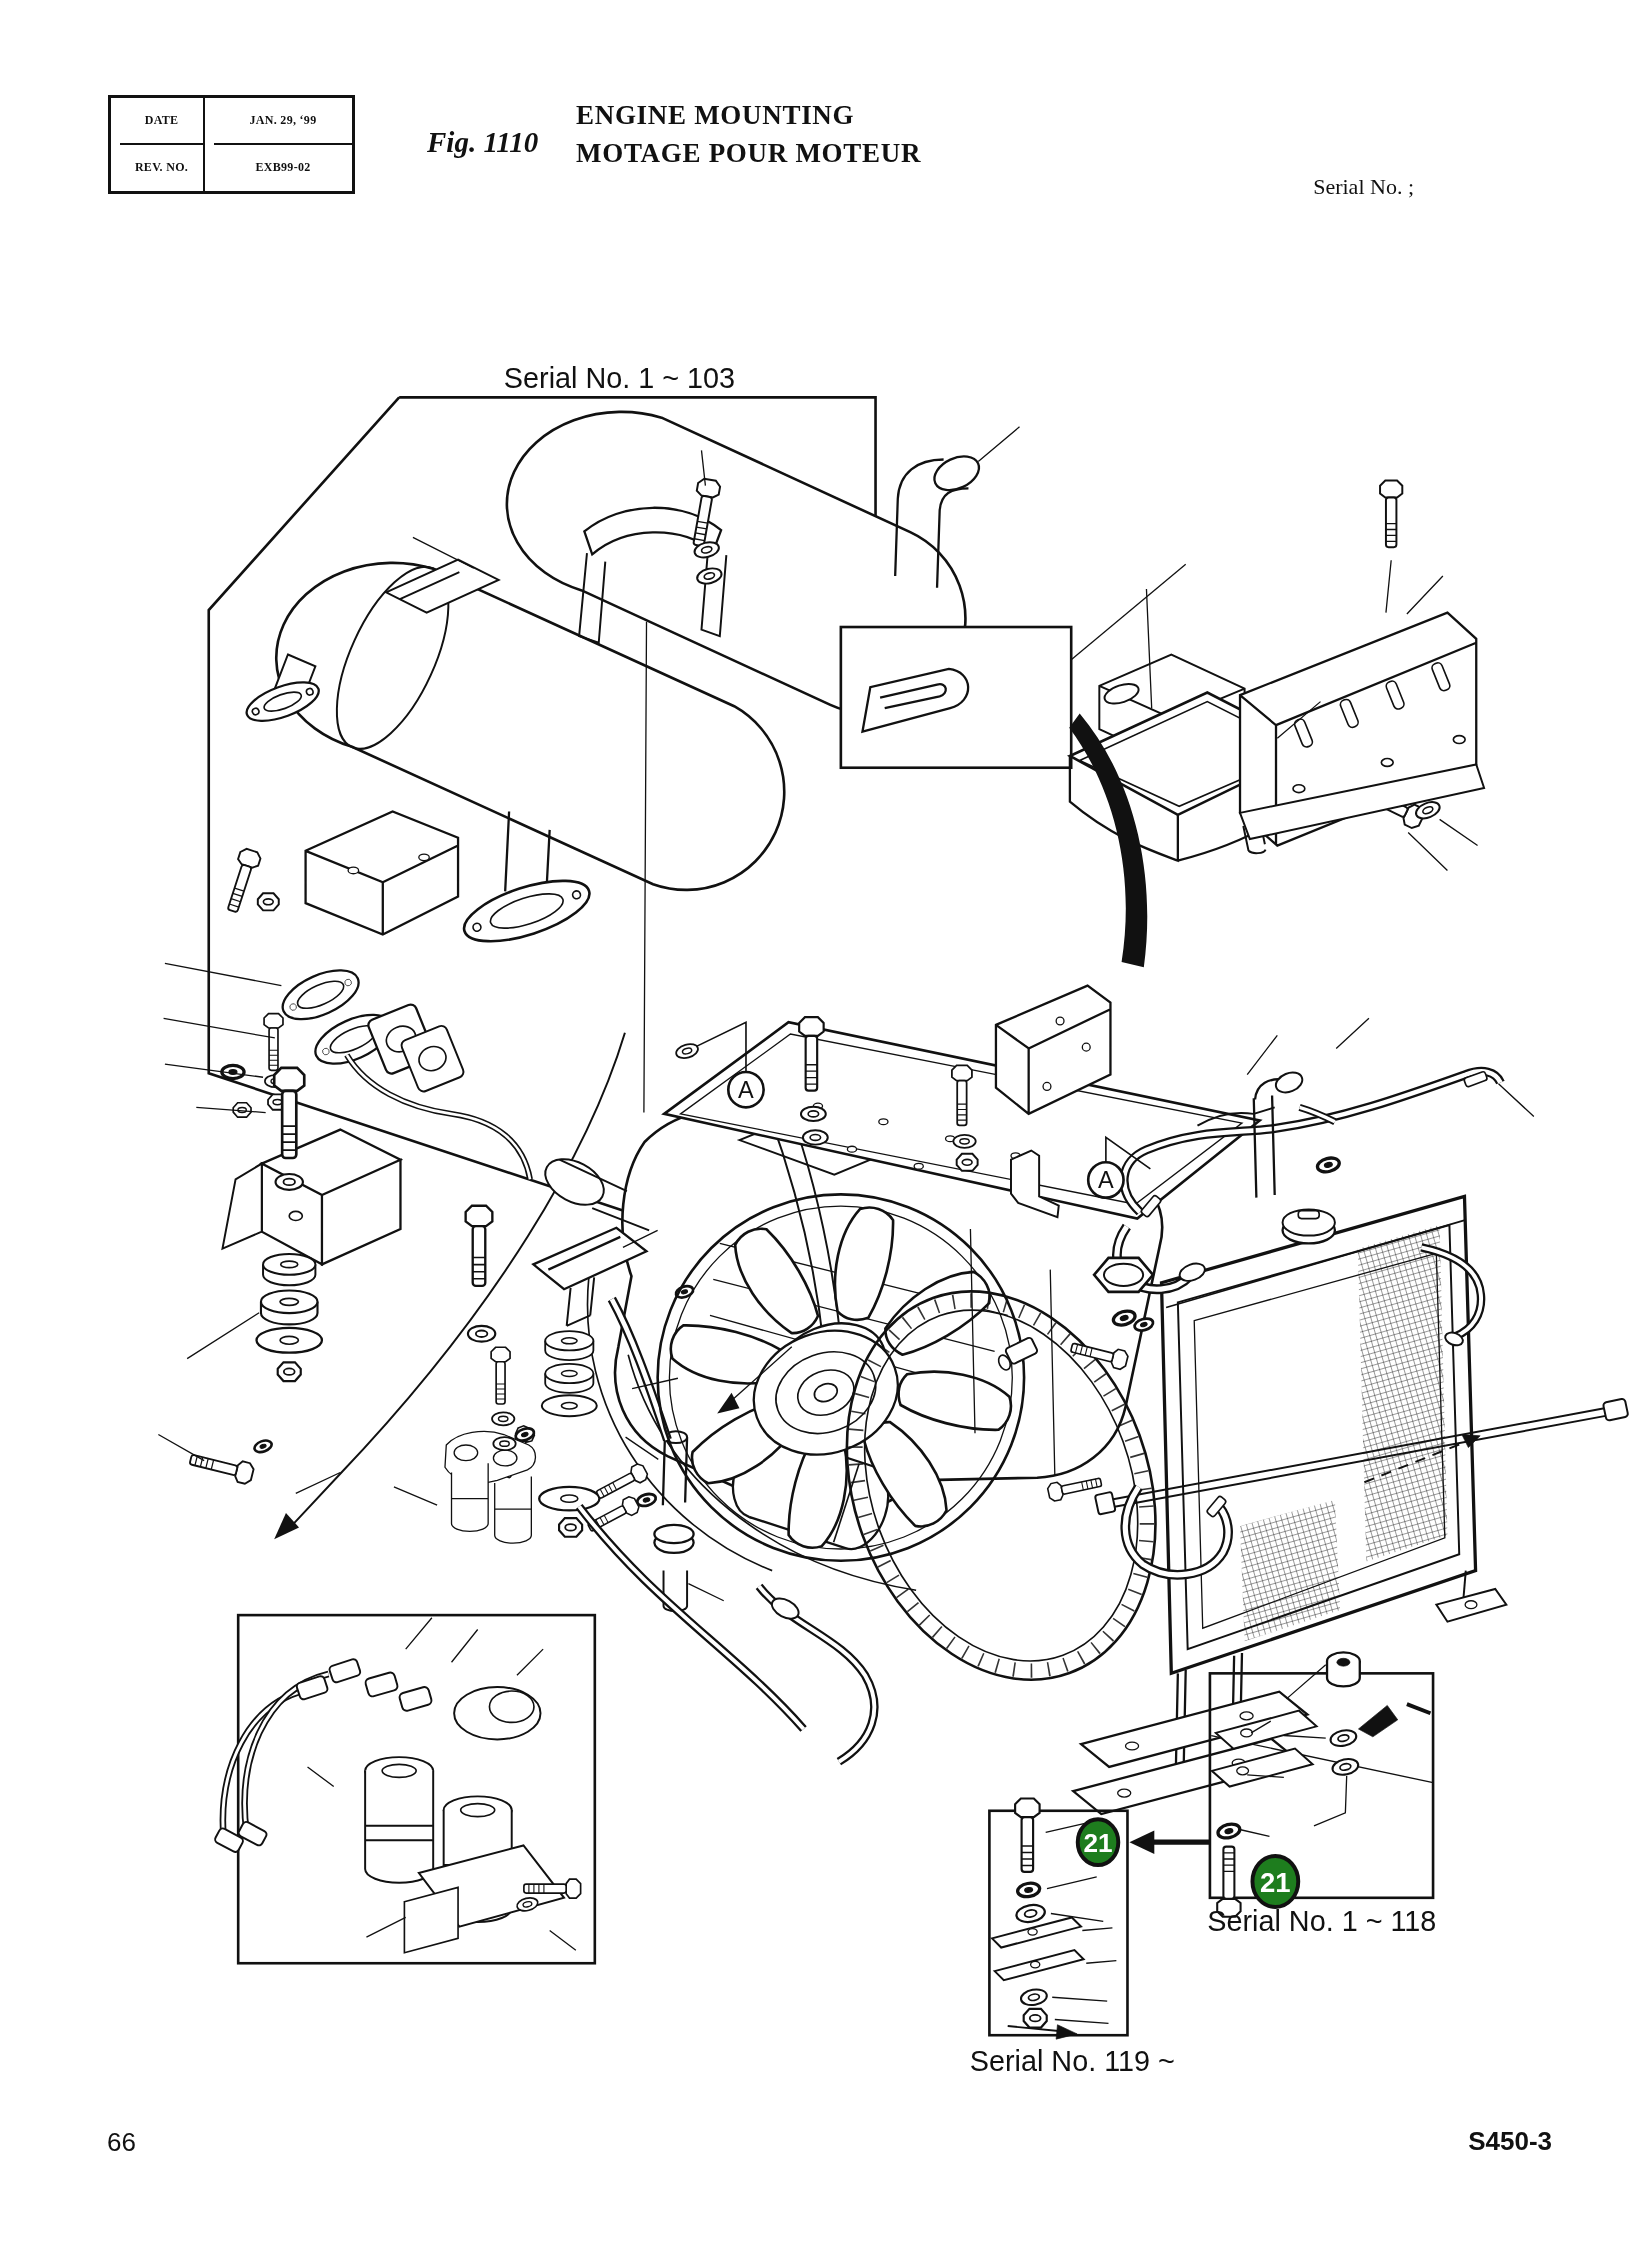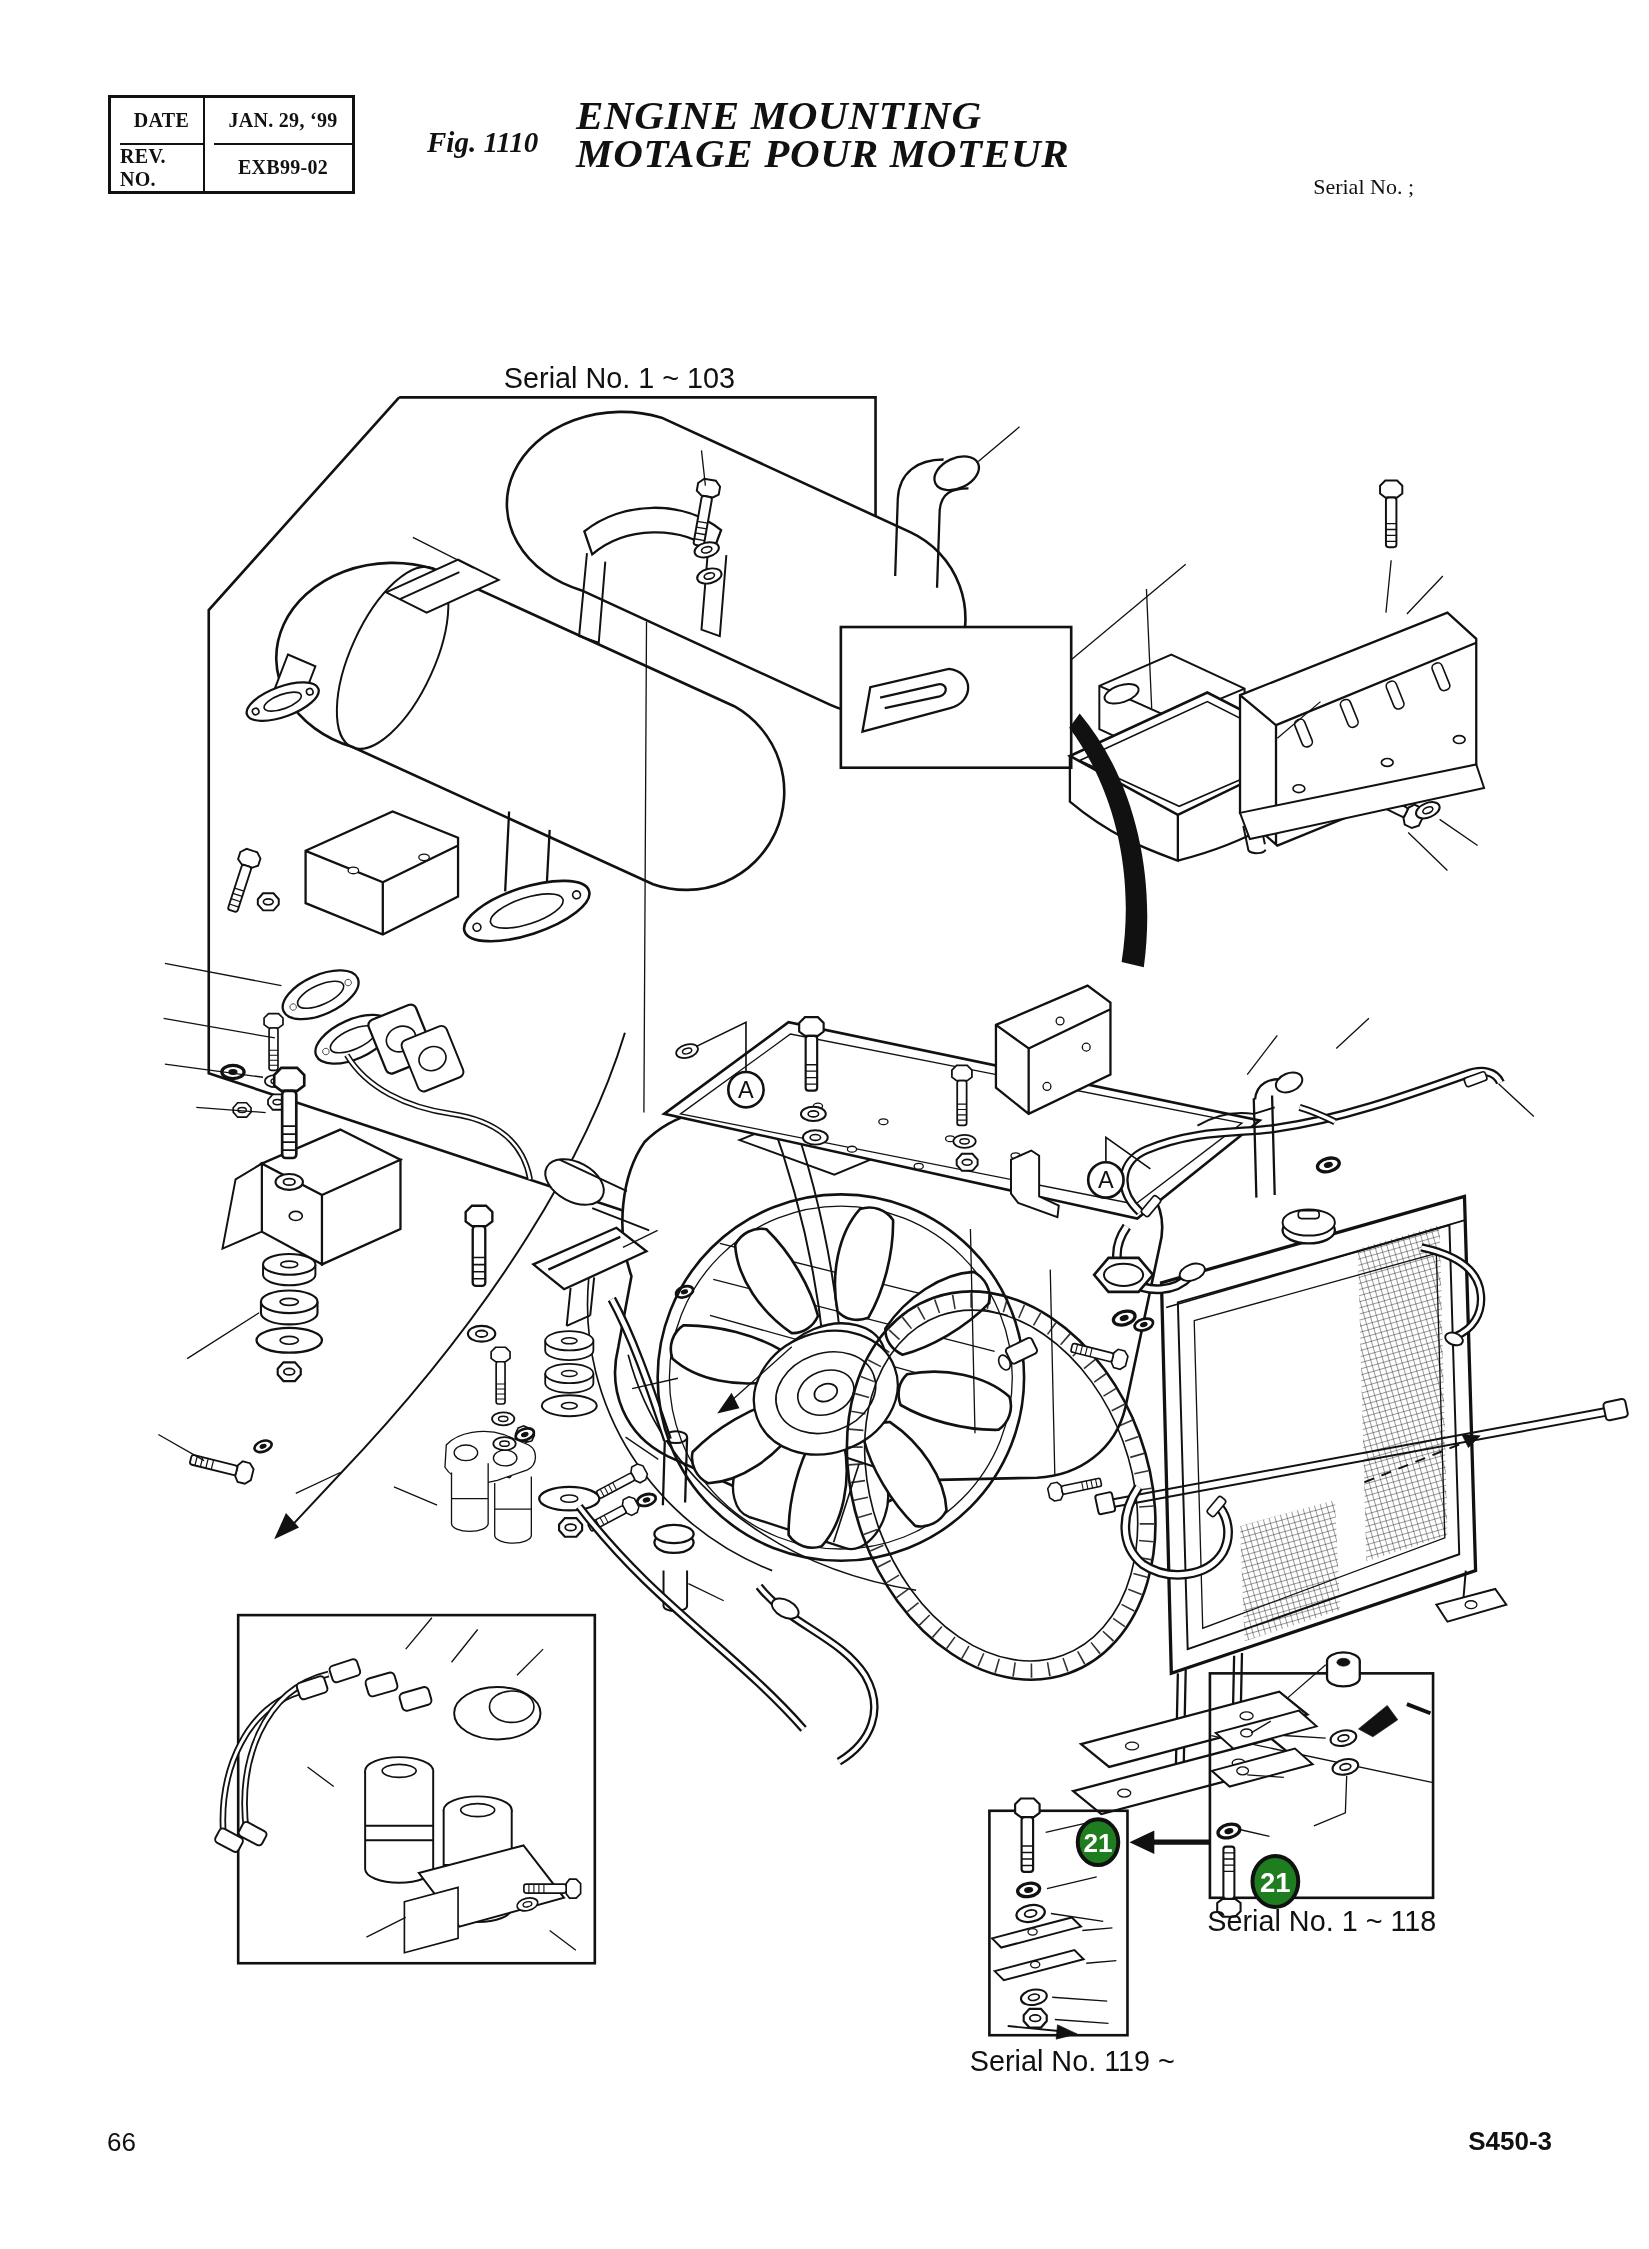--- a/index.html
+++ b/index.html
@@ -2,25 +2,25 @@
 <html style="font-size:10.5px"><head>
 <meta charset="utf-8">
 <style>
   html,body{margin:0;padding:0;background:#e8e8e8;}
   .page{position:relative;width:1649px;height:2250px;background:#ffffff;overflow:hidden;
         font-family:"Liberation Serif",serif;color:#111;}
   
   .revtable{position:absolute;left:108px;top:95px;width:241px;height:93px;
             border:3.3px solid #111;display:grid;grid-template-columns:94px 1fr;grid-template-rows:1fr 1fr;}
   .revtable .cell{display:flex;align-items:center;justify-content:center;
-                  font-size:20px;font-weight:600;letter-spacing:0.3px;margin-left:9px;}
+                  font-size:12px;font-weight:600;letter-spacing:0.3px;margin-left:9px;}
   .revtable .c1{border-right:2px solid #111;}
   .revtable .r1{border-bottom:2px solid #111;}
   .figlabel{position:absolute;left:427px;top:126px;font-size:29px;font-weight:700;font-style:italic;}
-  .title{position:absolute;left:576px;top:96px;line-height:38px;font-size:41px;font-weight:700;letter-spacing:0.7px;font-style:italic;}
+  .title{position:absolute;left:576px;top:96px;line-height:38px;font-size:27px;font-weight:700;letter-spacing:0.7px;}
   .serialnote{position:absolute;left:1113px;top:174px;width:301px;text-align:right;
               font-size:22px;font-weight:400;}
   
   .pageno{position:absolute;left:107px;top:2127px;font-family:"Liberation Sans",sans-serif;
           font-size:26px;font-weight:400;}
   .doccode{position:absolute;right:97px;top:2126px;font-family:Liberation Sans, sans-serif;
            font-size:26px;font-weight:700;text-align:center;}
   svg{position:absolute;left:0;top:0;}
   svg text{font-family:"Liberation Sans",sans-serif;}
   .lbl{font-size:44px;fill:#111;}

